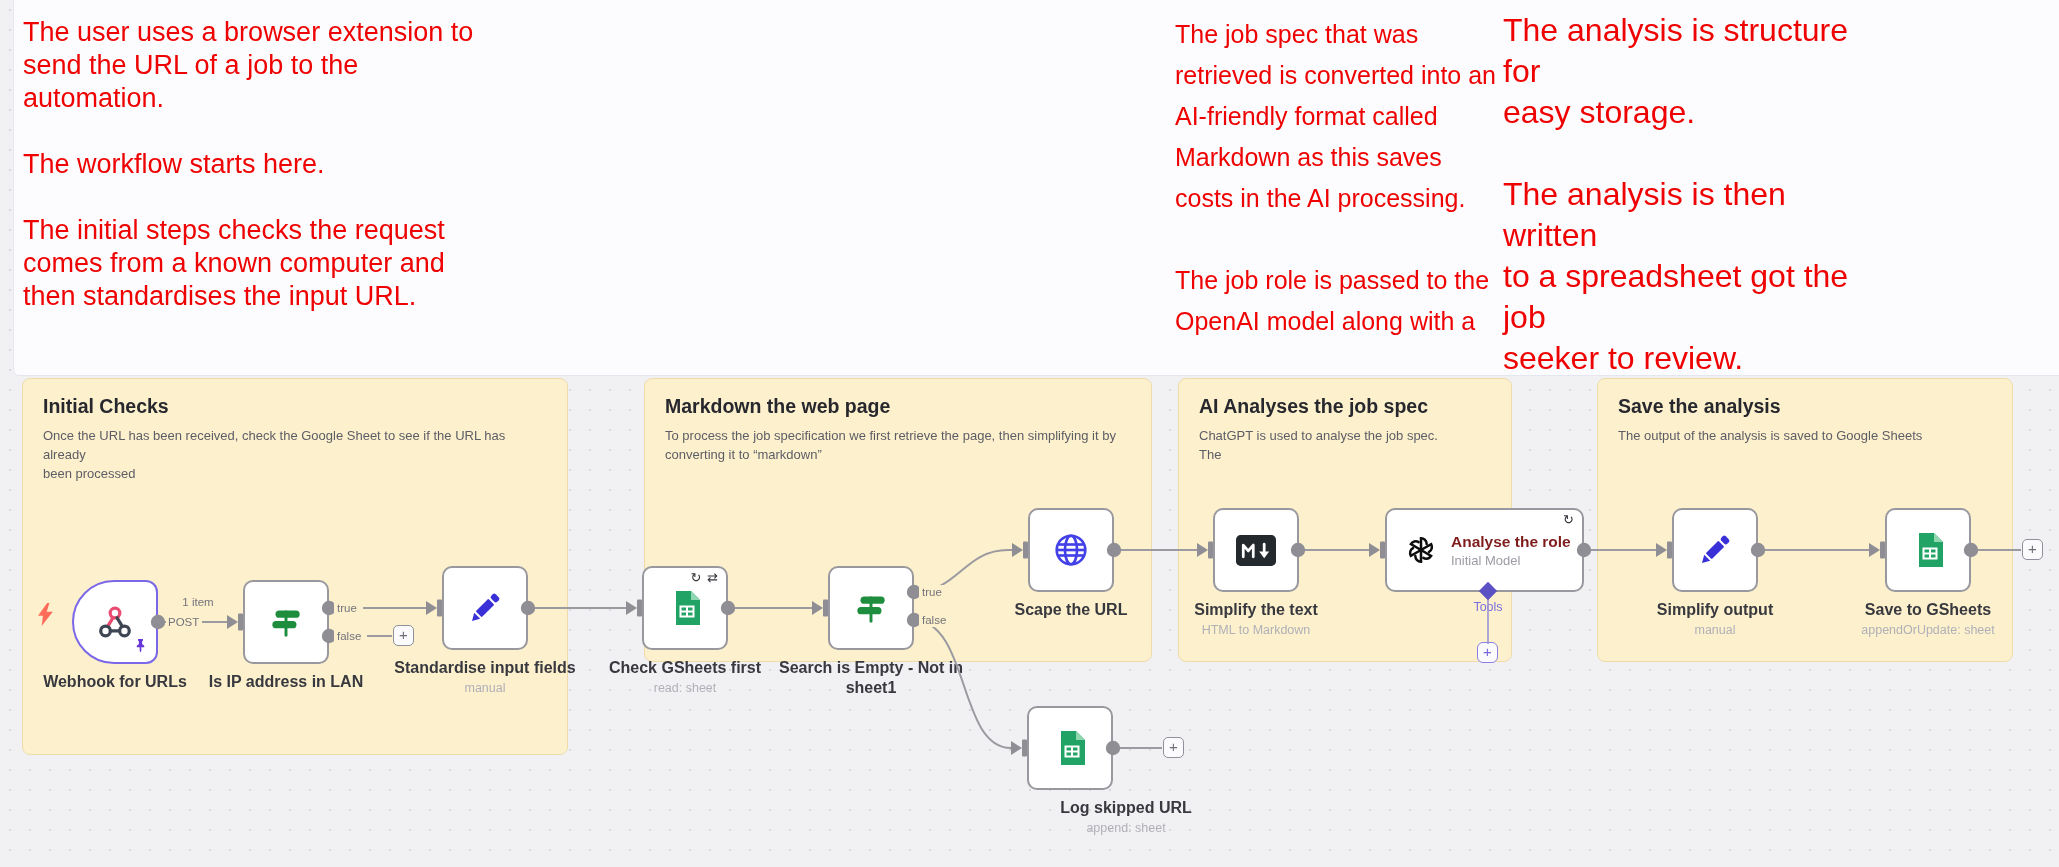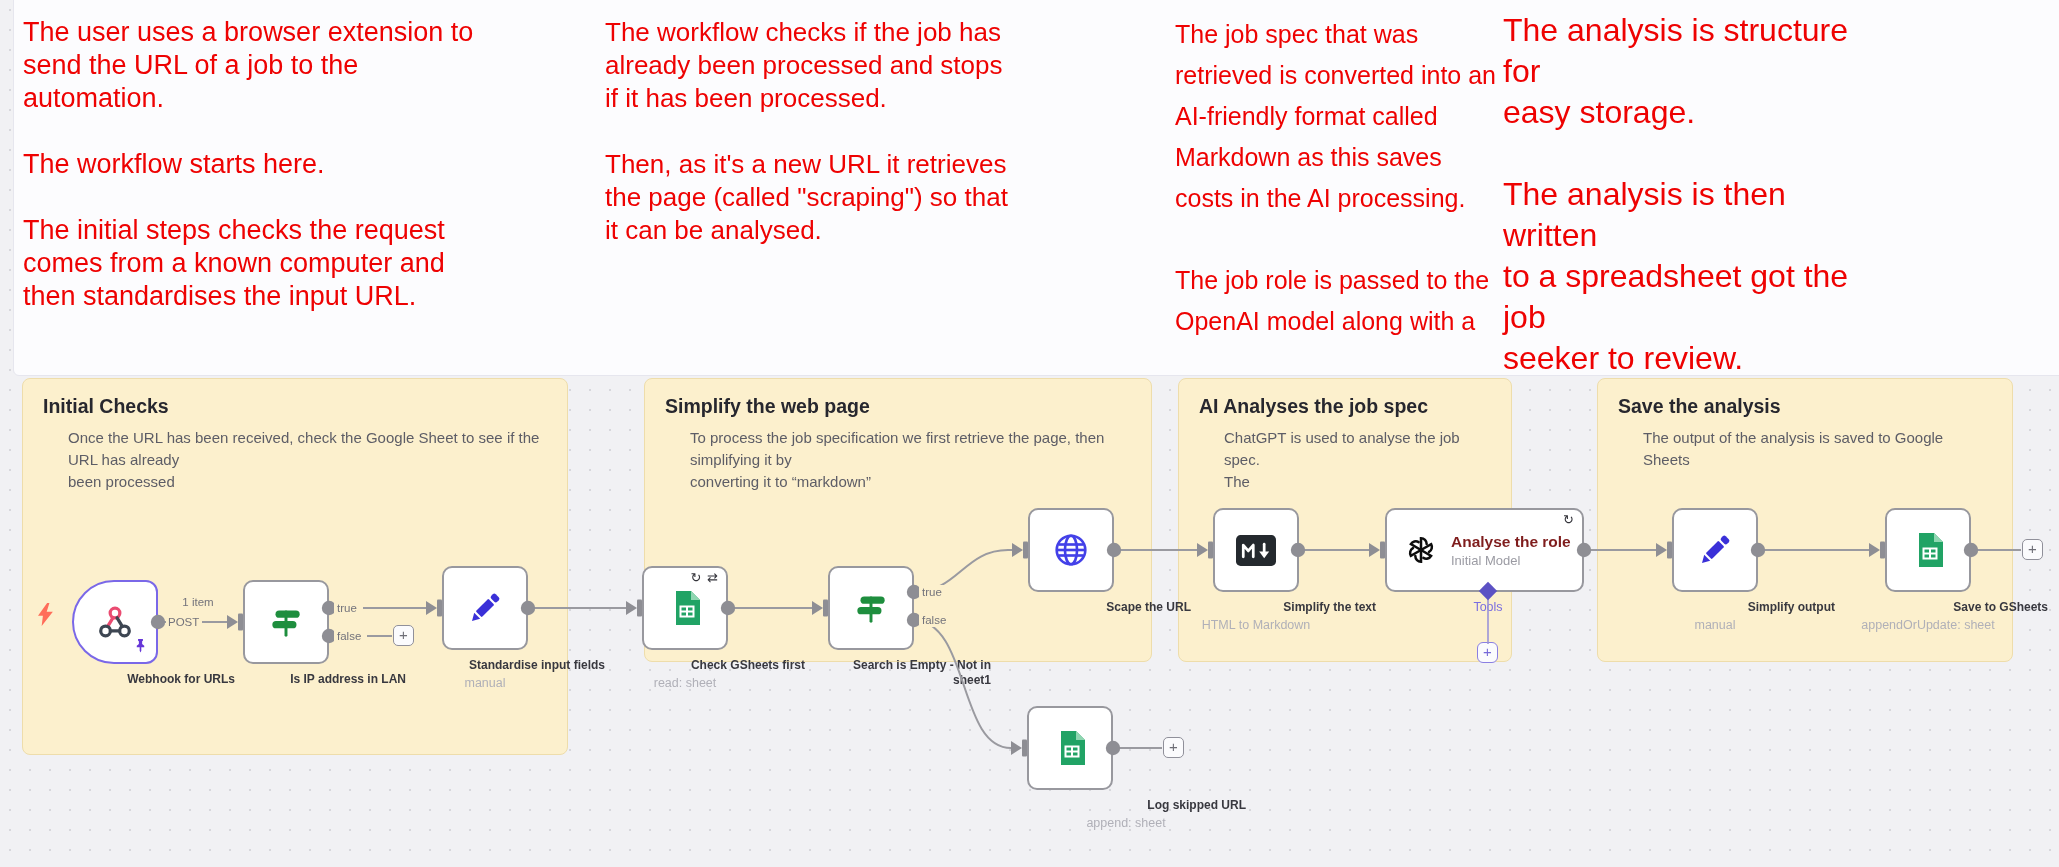--- a/index.html
+++ b/index.html
@@ -6,27 +6,27 @@
   body{font-family:"Liberation Sans",sans-serif;}
   #stage{position:relative;width:2059px;height:867px;overflow:hidden;
          background:#f1f1f4;
          background-image:radial-gradient(circle,#d7d7dc 1.2px,transparent 1.4px);
          background-size:20px 20px;}
   .whitenote{position:absolute;background:#fcfcfe;border:1px solid #e6e6ee;border-radius:6px;z-index:1;}
   .rednote{position:absolute;color:#ee0202;white-space:pre-line;z-index:2;}
   .group{position:absolute;background:#fcf0cd;border:1px solid #eeddab;border-radius:8px;
          box-sizing:border-box;padding:16px 20px;z-index:1;}
   .gtitle{font-size:19.5px;font-weight:bold;color:#27272e;}
-  .gsub{font-size:15px;color:#5d5d66;margin-top:9px;white-space:pre-line;line-height:1.45;margin-left:25px;}
+  .gsub{font-size:13px;color:#5d5d66;margin-top:9px;white-space:pre-line;line-height:1.45;}
   .node{position:absolute;background:#ffffff;border:2px solid #98989e;border-radius:10px;
         box-sizing:border-box;display:flex;align-items:center;justify-content:center;z-index:2;}
   .node.trigger{border-radius:42px 12px 12px 42px;border-color:#7a68e8;}
   .badge{position:absolute;top:2px;right:7px;font-size:13px;color:#33333a;letter-spacing:1px;}
   .nlabel{position:absolute;width:240px;text-align:center;z-index:2;}
-  .nlabel .t{font-size:12px;font-weight:600;color:#38383f;white-space:pre-line;line-height:1.25;text-align:right;}
+  .nlabel .t{font-size:16px;font-weight:600;color:#38383f;white-space:pre-line;line-height:1.25;}
   .nlabel .s{font-size:12.5px;color:#b0b0b8;margin-top:3px;}
   .plusbtn{position:absolute;width:21px;height:21px;box-sizing:border-box;border:1.6px solid #90909a;
            border-radius:5px;background:#fbfbfd;color:#6d6d76;font-size:15px;line-height:17px;
            text-align:center;z-index:2;cursor:pointer;}
   .plusbtn.purple{border-color:#8a7fe2;color:#7568d8;border-radius:6px;}
   .bolt{position:absolute;z-index:2;}
   .toolslabel{position:absolute;width:80px;text-align:center;font-size:12.5px;color:#7a6ee0;z-index:2;}
   .ai-text .t1{font-size:15.5px;color:#7f1d1d;font-weight:600;}
   .ai-text .t2{font-size:13px;color:#9b9ba3;margin-top:2px;}
   svg.overlay{position:absolute;left:0;top:0;z-index:3;pointer-events:none;}
@@ -41,27 +41,20 @@
 
   <div class="rednote" style="left:23px;top:16px;width:560px;font-size:27px;line-height:33px;">The user uses a browser extension to
 send the URL of a job to the
 automation.
 
 The workflow starts here.
 
 The initial steps checks the request
 comes from a known computer and
 then standardises the input URL.</div>
-  <div class="rednote" style="left:605px;top:16px;width:470px;font-size:26px;line-height:33px;">The workflow checks if the job has
-already been processed and stops
-if it has been processed.
-
-Then, as it's a new URL it retrieves
-the page (called "scraping") so that
-it can be analysed.</div>
   <div class="rednote" style="left:1175px;top:14px;width:380px;font-size:25px;line-height:41px;">The job spec that was
 retrieved is converted into an
 AI-friendly format called
 Markdown as this saves
 costs in the AI processing.
 
 The job role is passed to the
 OpenAI model along with a</div>
   <div class="rednote" style="left:1503px;top:10px;width:380px;font-size:32px;line-height:41px;">The analysis is structure for
 easy storage.
@@ -69,21 +62,21 @@
 The analysis is then written
 to a spreadsheet got the job
 seeker to review.</div>
 
   <div class="group" style="left:22px;top:378px;width:546px;height:377px;">
     <div class="gtitle">Initial Checks</div>
     <div class="gsub">Once the URL has been received, check the Google Sheet to see if the URL has already
 been processed</div>
   </div>
   <div class="group" style="left:644px;top:378px;width:508px;height:284px;">
-    <div class="gtitle">Simplify the web page</div>
+    <div class="gtitle">Markdown the web page</div>
     <div class="gsub">To process the job specification we first retrieve the page, then simplifying it by
 converting it to “markdown”</div>
   </div>
   <div class="group" style="left:1178px;top:378px;width:334px;height:284px;">
     <div class="gtitle">AI Analyses the job spec</div>
     <div class="gsub">ChatGPT is used to analyse the job spec.
 The</div>
   </div>
   <div class="group" style="left:1597px;top:378px;width:416px;height:284px;">
     <div class="gtitle">Save the analysis</div>

